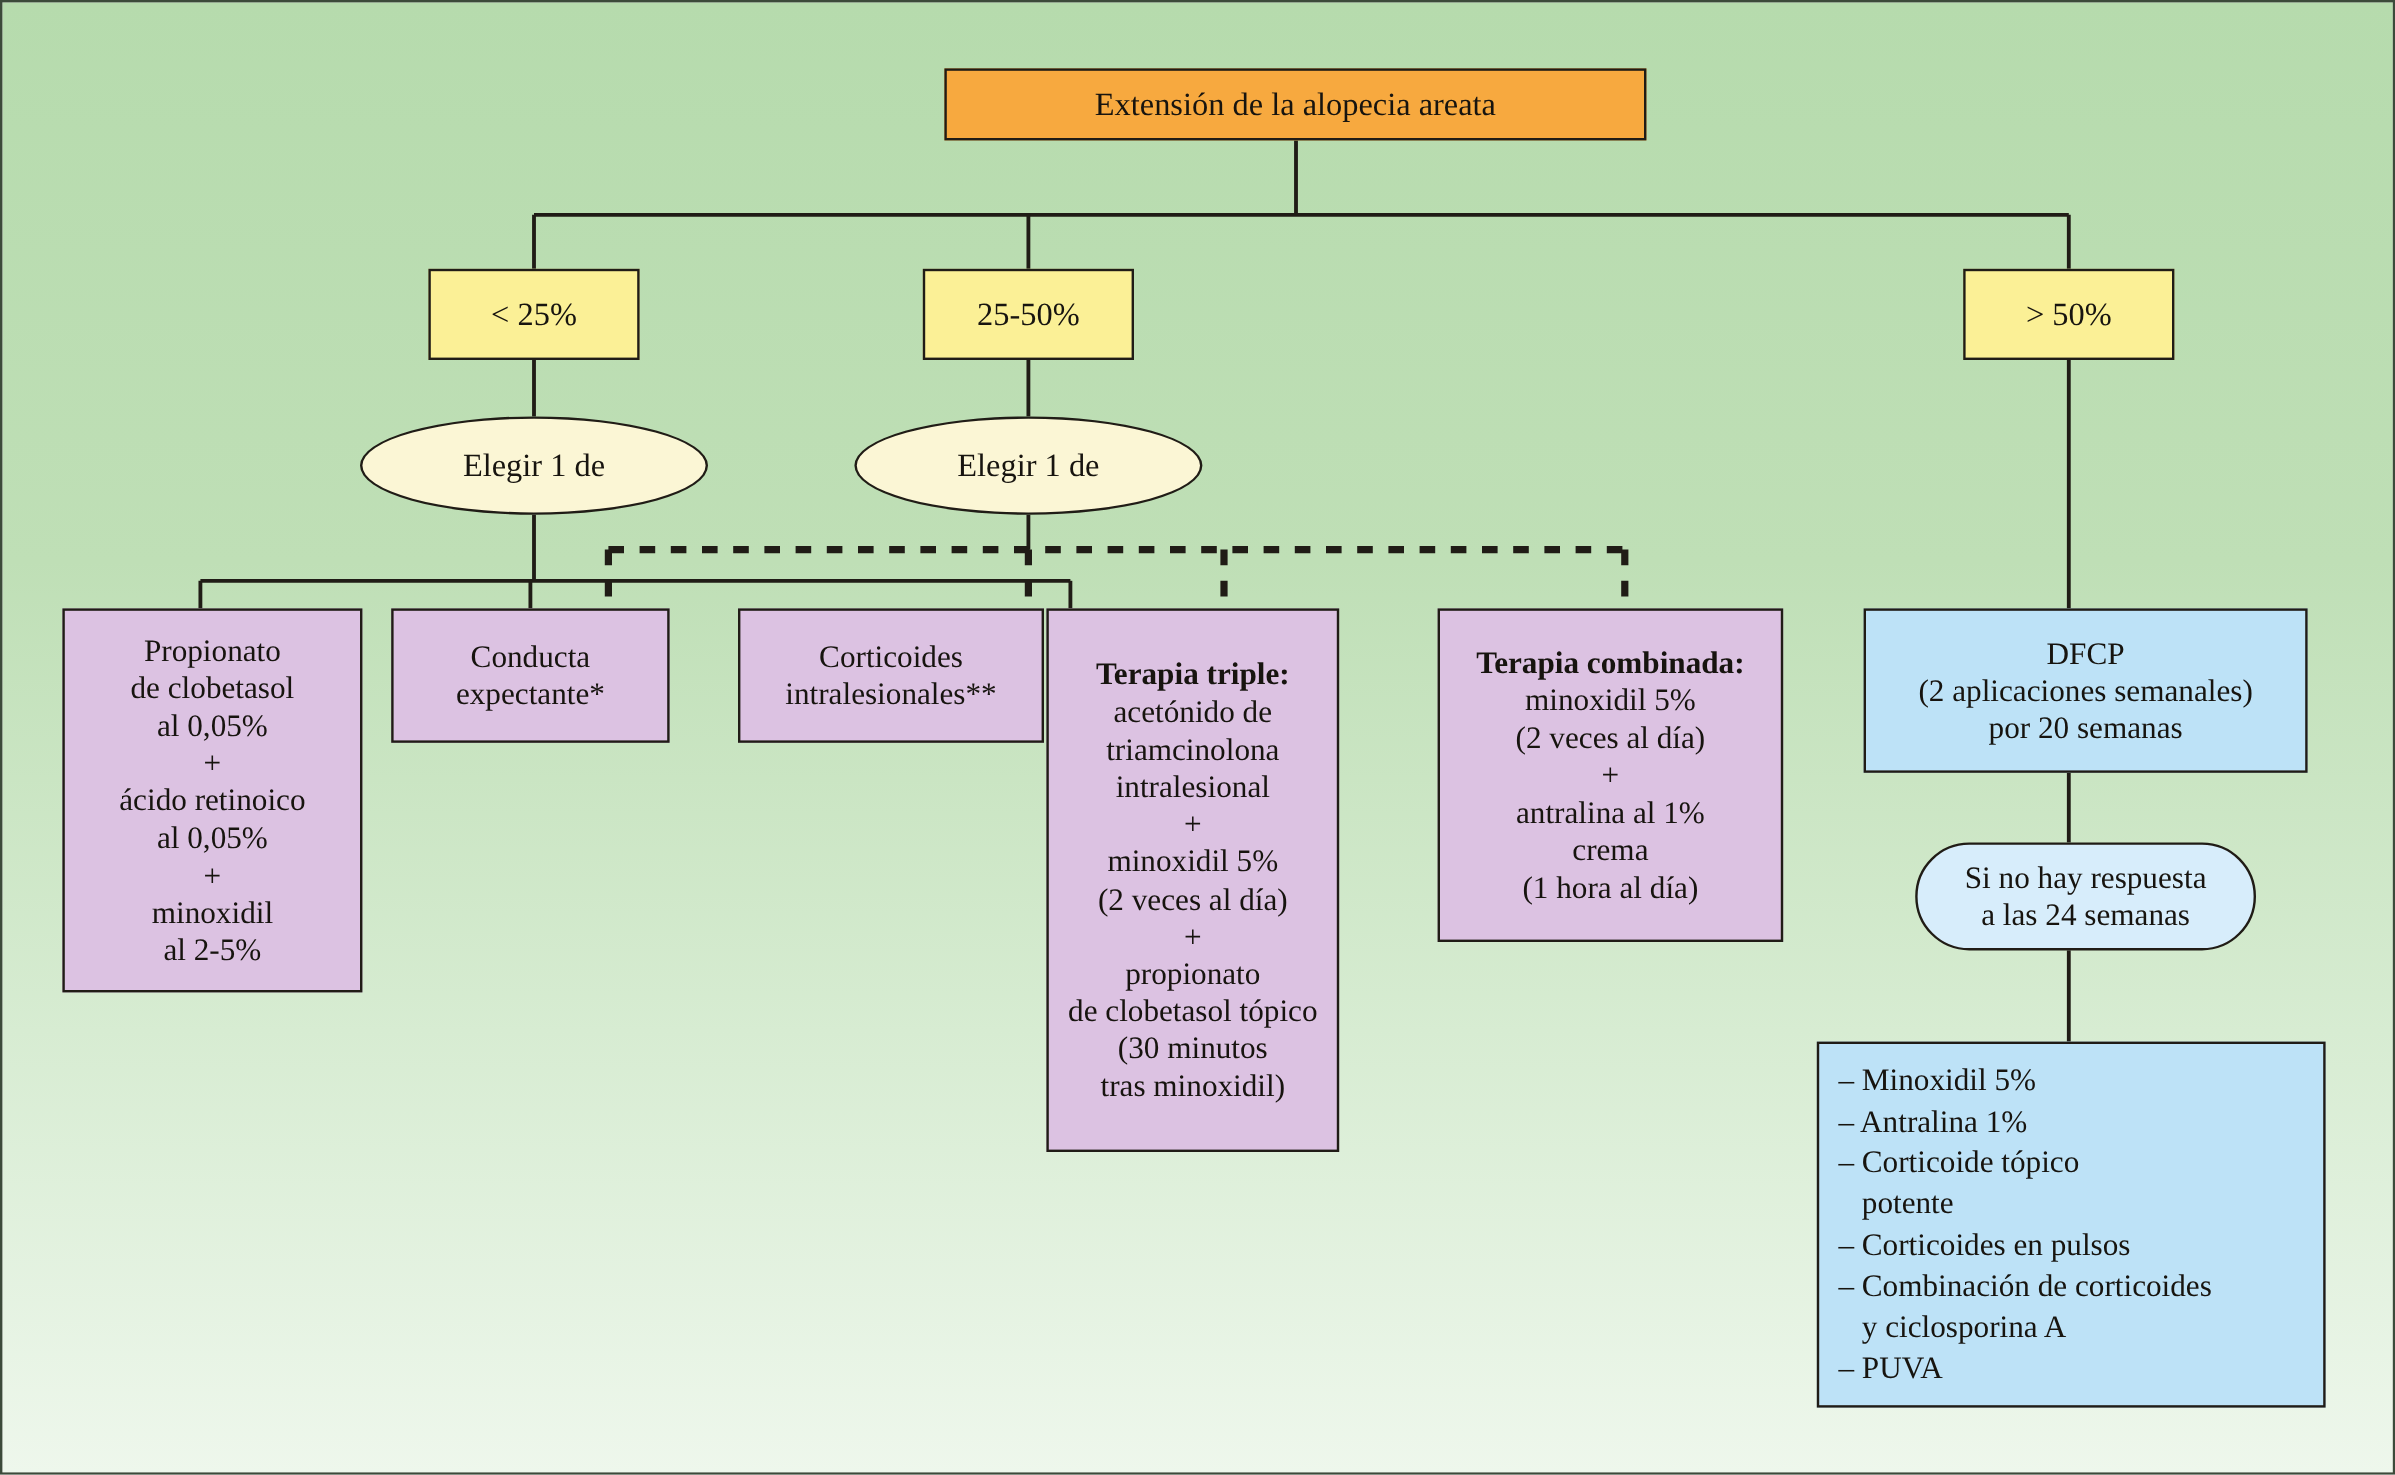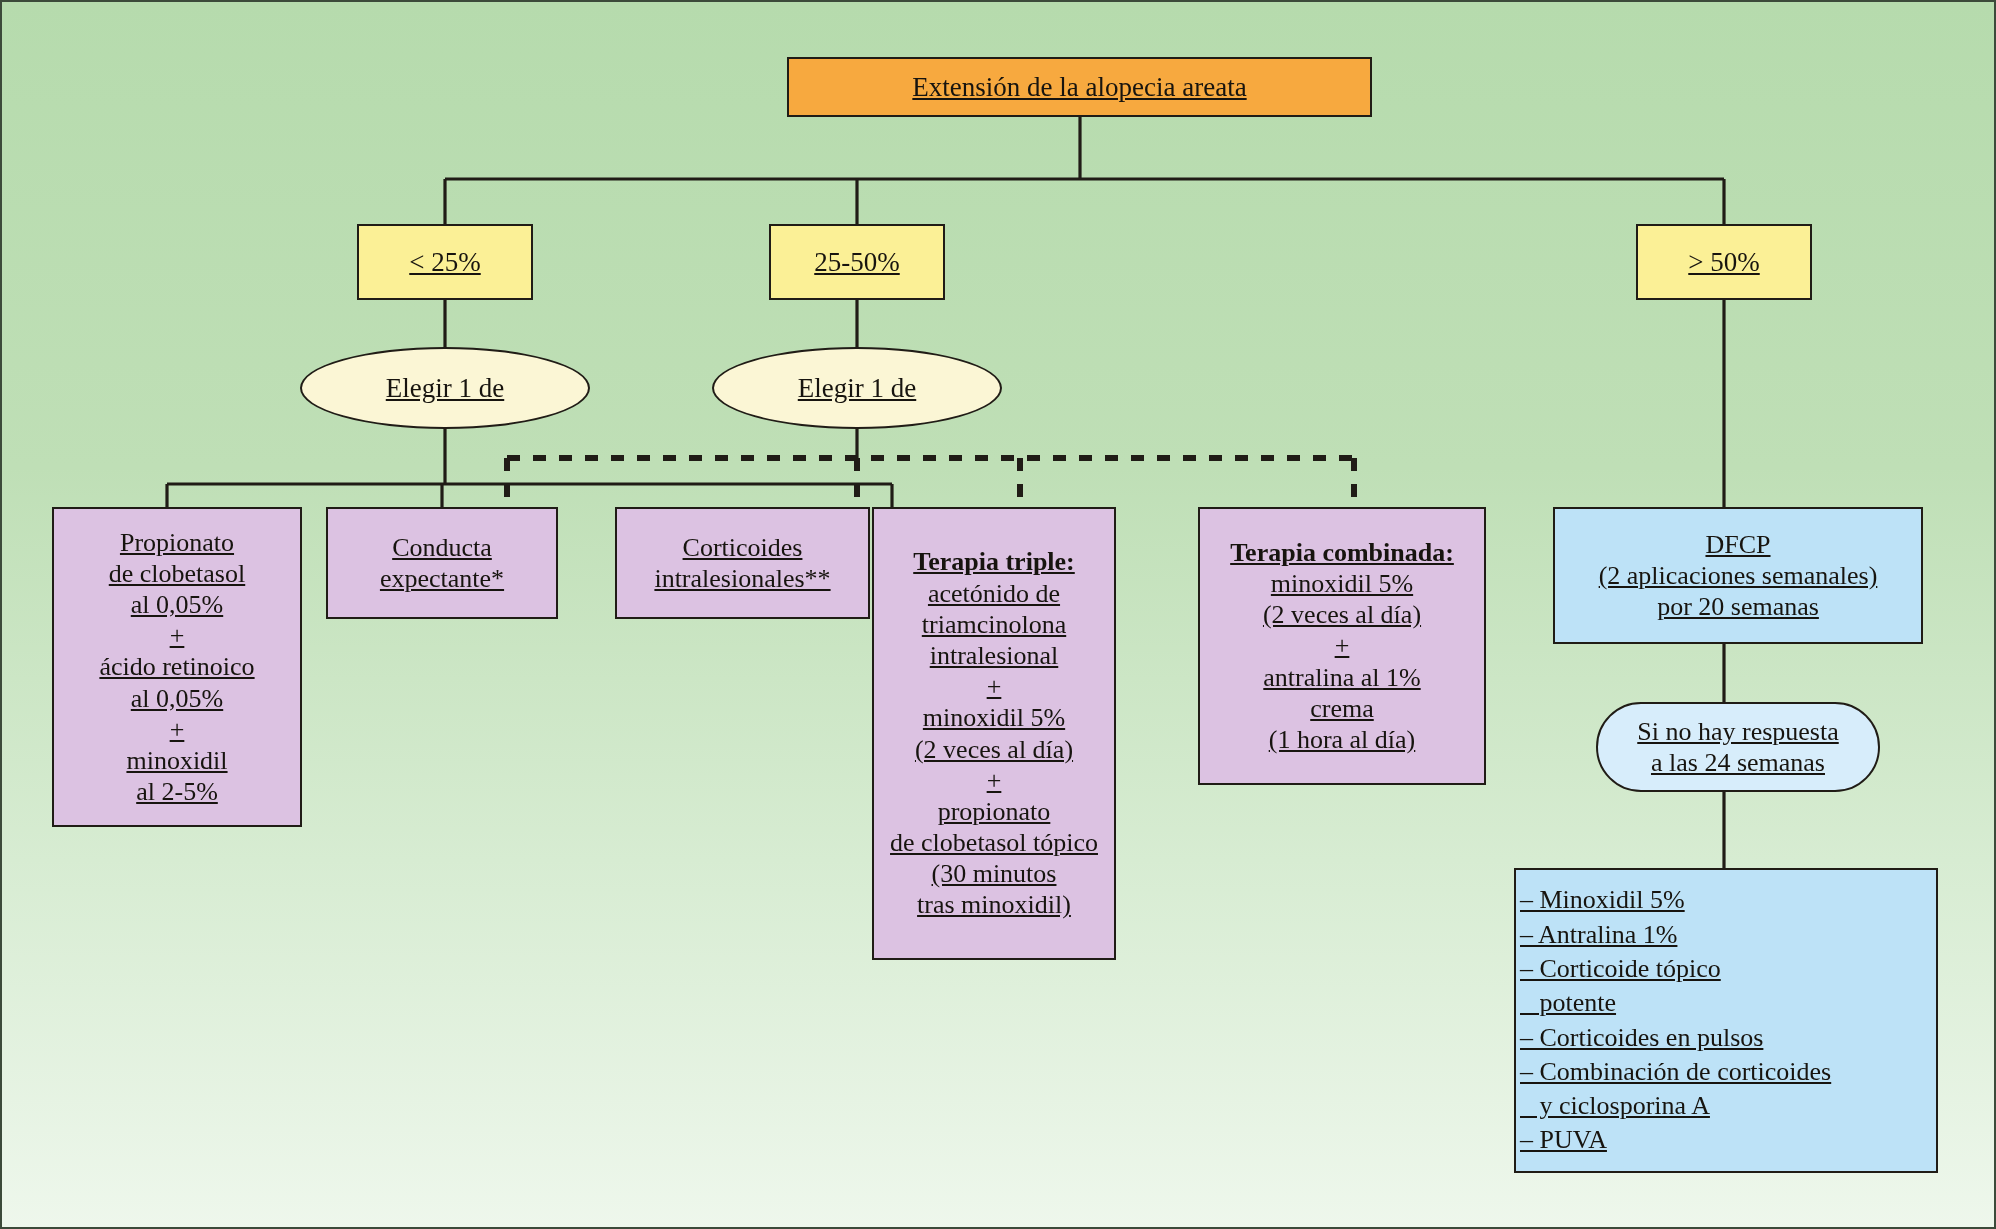--- a/index.html
+++ b/index.html
@@ -18,21 +18,21 @@
   svg.wires { position:absolute; left:0; top:0; width:1996px; height:1229px; }
 
   .node {
     position:absolute;
     box-sizing:border-box;
     display:flex; align-items:center; justify-content:center;
     text-align:center;
     color:#17140f;
     line-height:1.20;
   }
-  .node .inner { width:100%;text-decoration:underline; }
+  .node .inner { width:100%; }
 
   .box-orange {
     background:#f7a93f;
     border:2.5px solid #201c16;
     font-size:27px;
   }
   .box-yellow {
     background:#fbf096;
     border:2.5px solid #201c16;
     font-size:27px;
@@ -55,21 +55,21 @@
   }
   .stadium-blue {
     background:#d7edfb;
     border:2.5px solid #201c16;
     border-radius:60px;
     font-size:26px;
   }
   .hdr { font-weight:bold; }
   .list {
     text-align:left;
-    padding-left:4px;
+    padding-left:16px;
     font-size:26px;
     line-height:1.32;
   }
   .list .li { white-space:pre; }
 </style>
 </head>
 <body>
 
 <div id="canvas">
 

